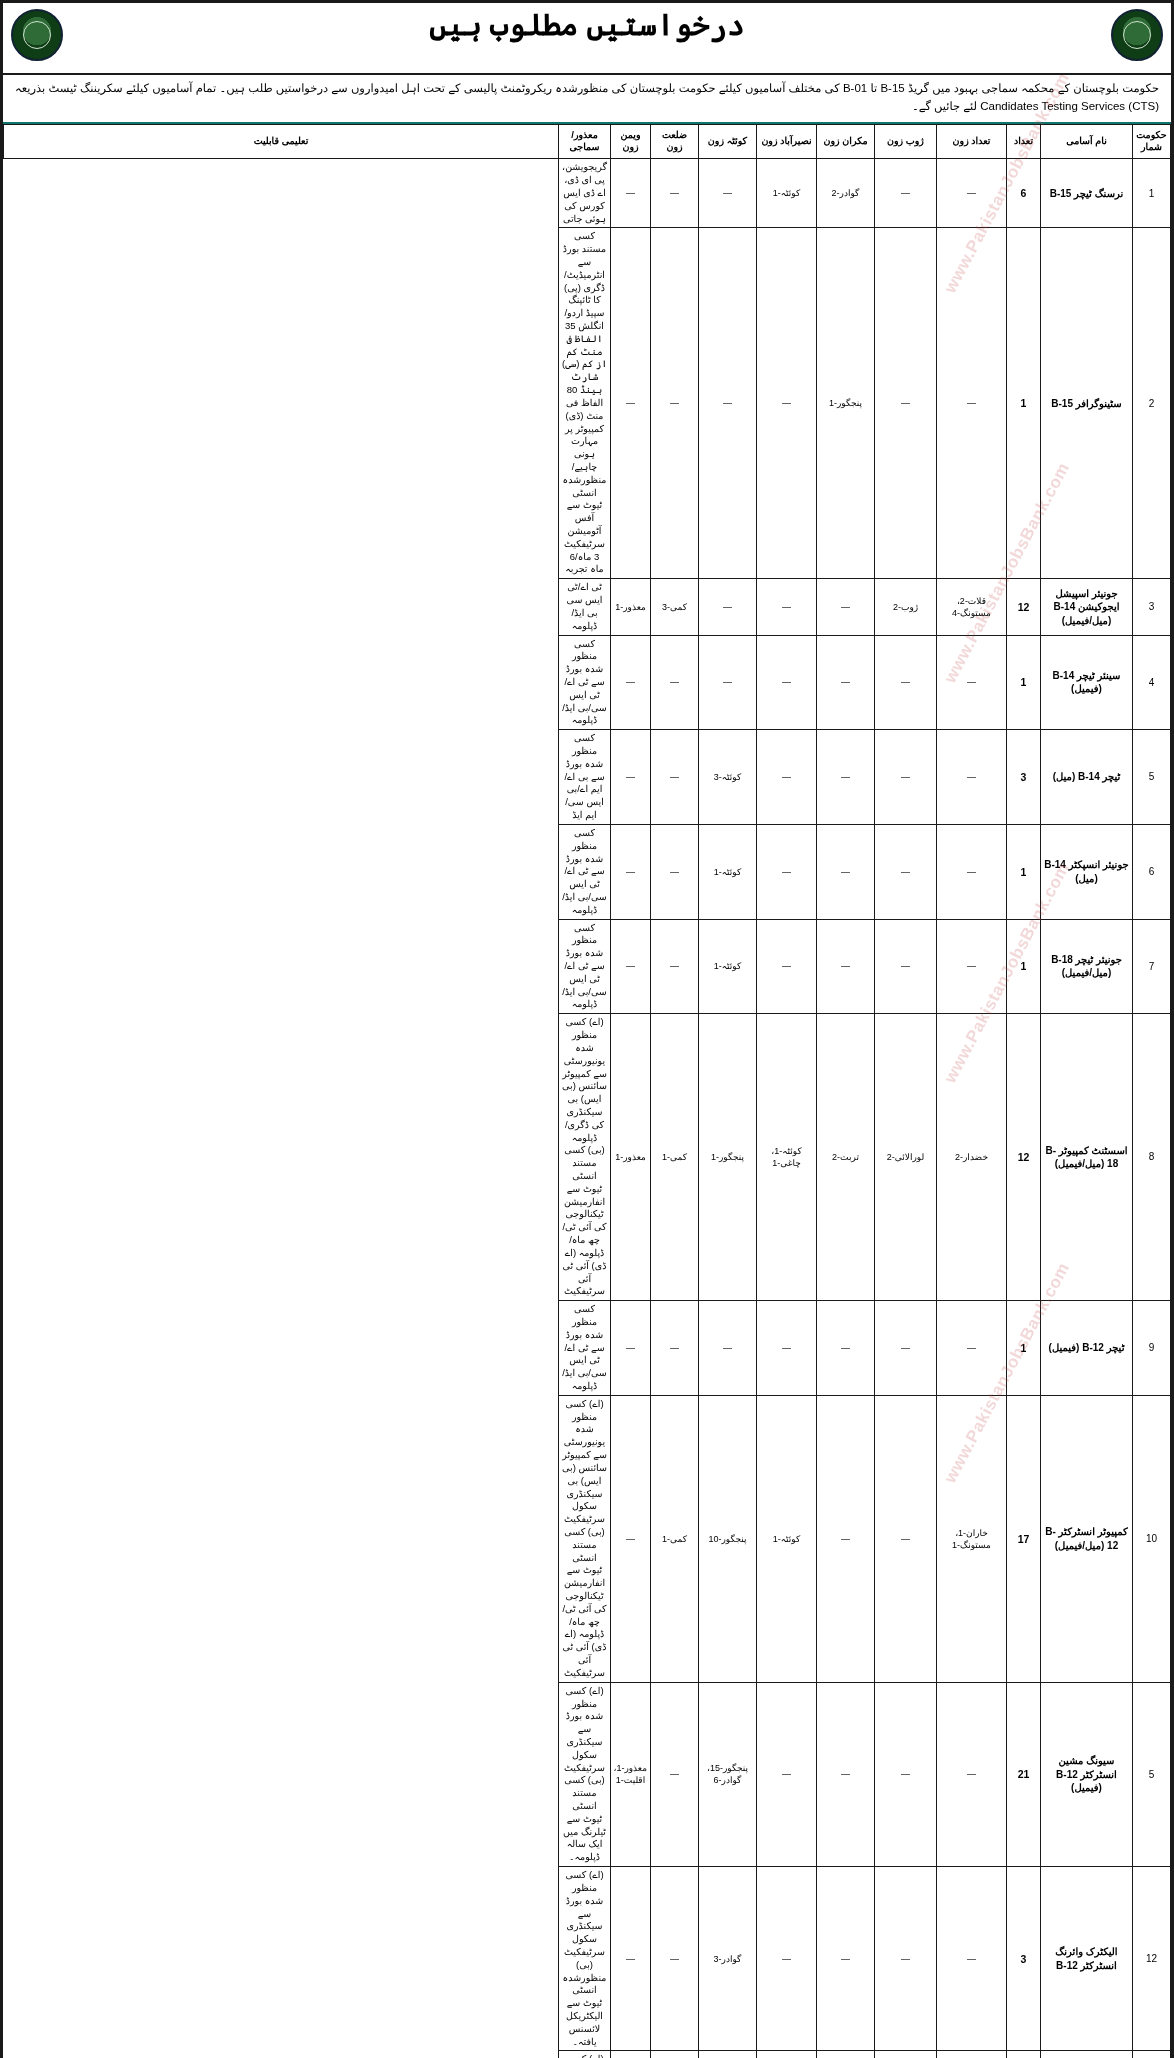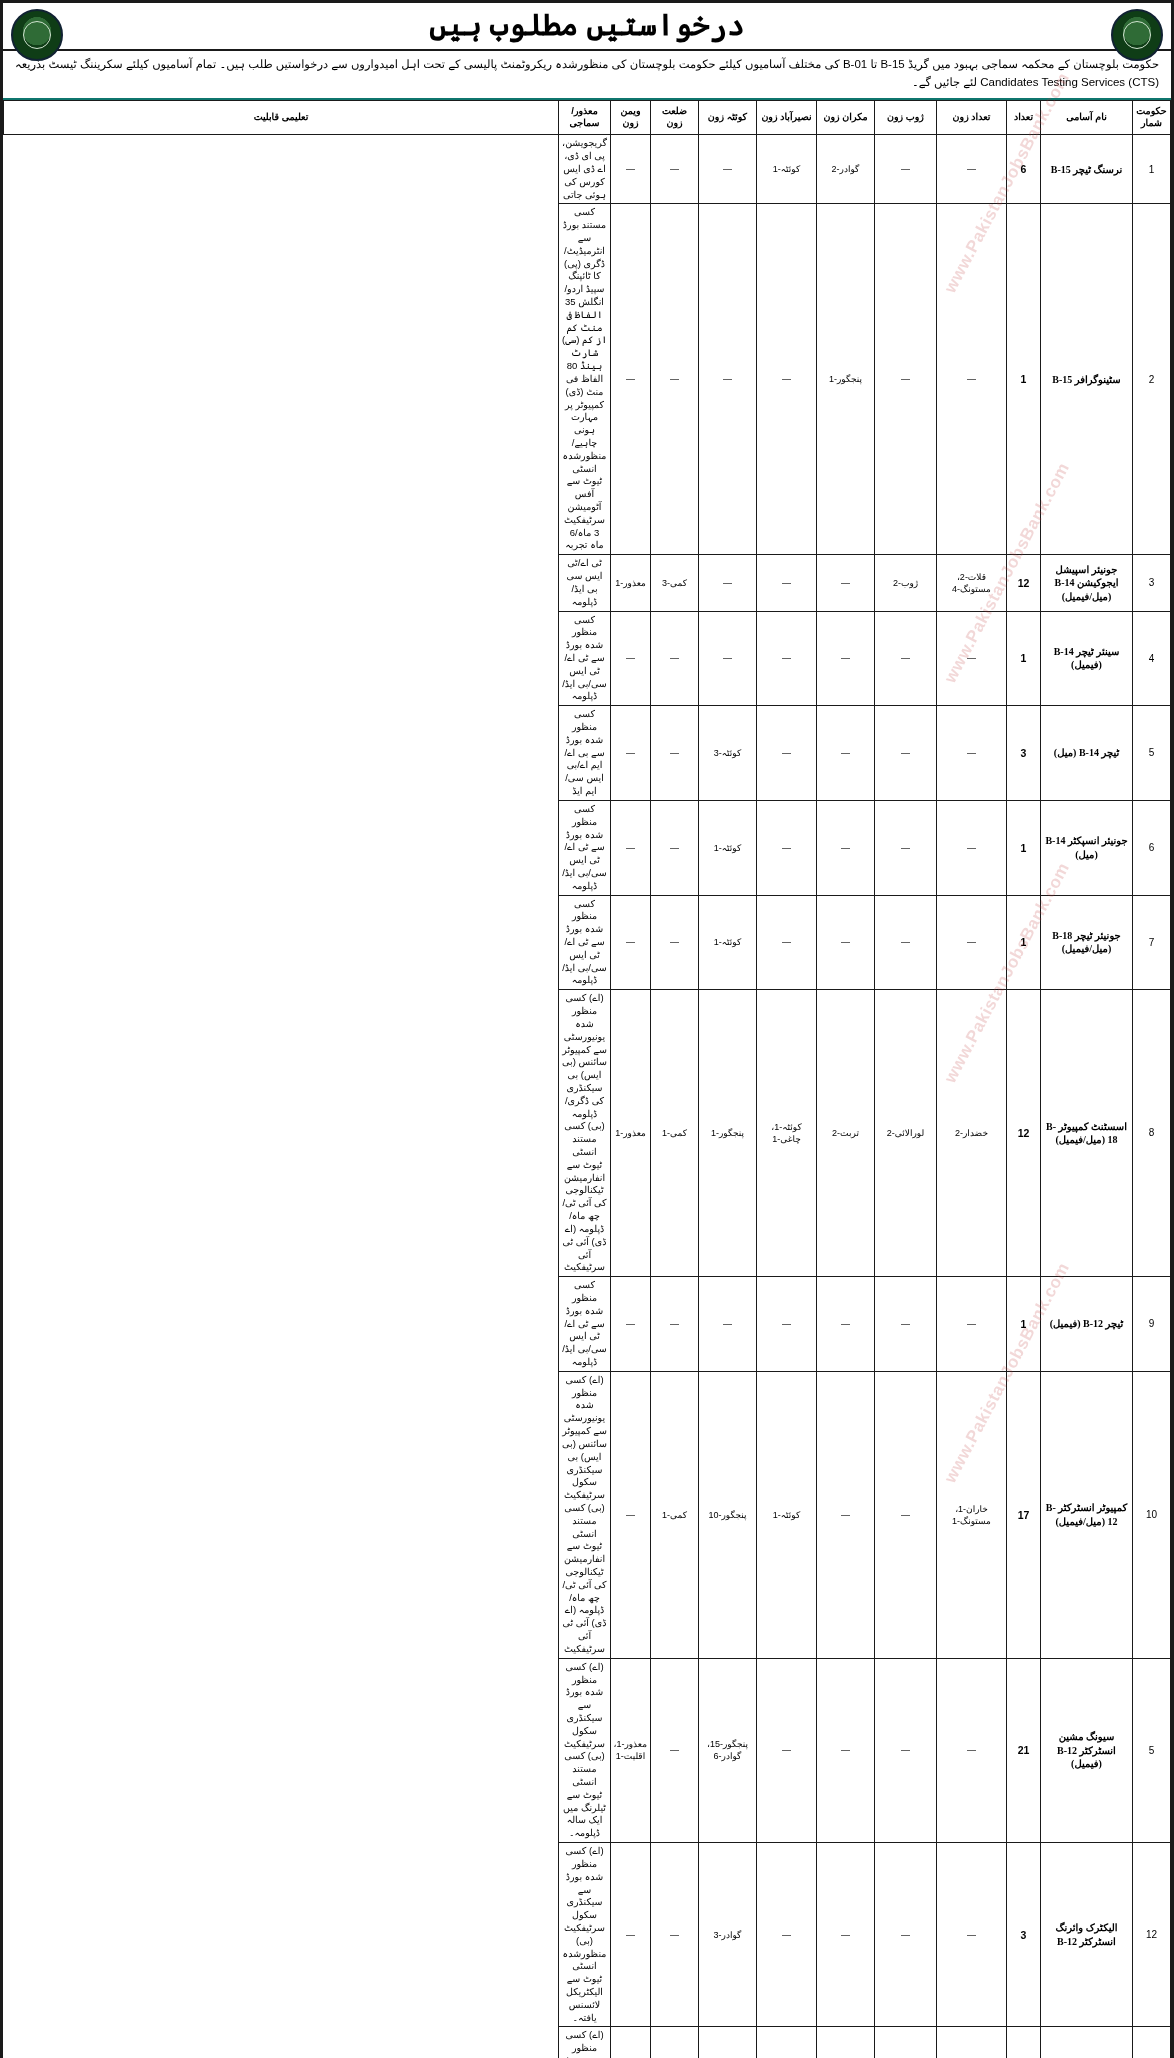--- a/index.html
+++ b/index.html
@@ -12,21 +12,21 @@
   }
   .page {
     width: 1174px;
     position: relative;
     background:#fff;
     border: 3px solid #1a1a1a;
   }
   
   .hdr {
     position: relative;
-    height: 48px;
+    height: 72px;
     border-bottom: 2px solid #1a1a1a;
   }
   .hdr .logo-l, .hdr .logo-r {
     position:absolute; top:6px; width:52px; height:52px;
     border-radius:50%;
     background: radial-gradient(circle at 50% 42%, #2f6b36 0 38%, #0f3d16 39% 100%);
     border:2px solid #123;
   }
   .hdr .logo-l { left:8px; }
   .hdr .logo-r { right:8px; }
@@ -73,21 +73,21 @@
     padding: 4px 2px;
     height: 26px;
   }
   td.qual {
     text-align: center;
     font-size: 9.5px;
     line-height: 1.45;
     padding: 2px 6px;
     margin-top: 8px;
   }
-  td.name { font-size: 10px; font-weight: bold; line-height:1.3;font-family:Liberation Serif, serif; }
+  td.name { font-size: 10px; font-weight: bold; line-height:1.3; }
   td.num  { font-size: 10px; }
   td.cnt  { font-size: 10.5px; font-weight: bold; }
   .zone { font-size: 9px; line-height:1.4; }
   
   col.c-num   { width: 38px; }
   col.c-name  { width: 92px; }
   col.c-cnt   { width: 34px; }
   col.c-z1    { width: 70px; }
   col.c-z2    { width: 62px; }
   col.c-z3    { width: 58px; }

